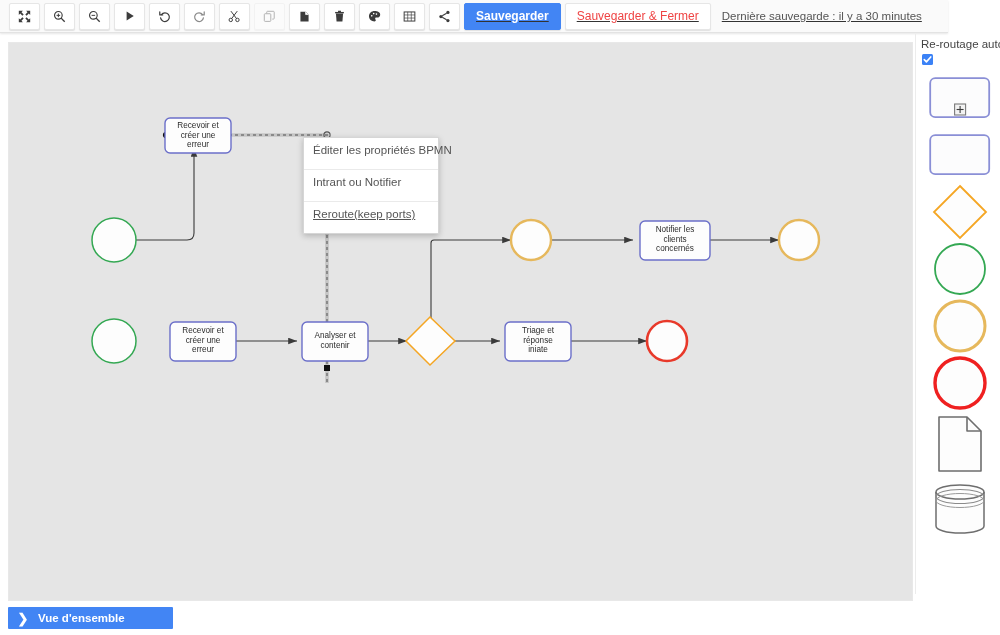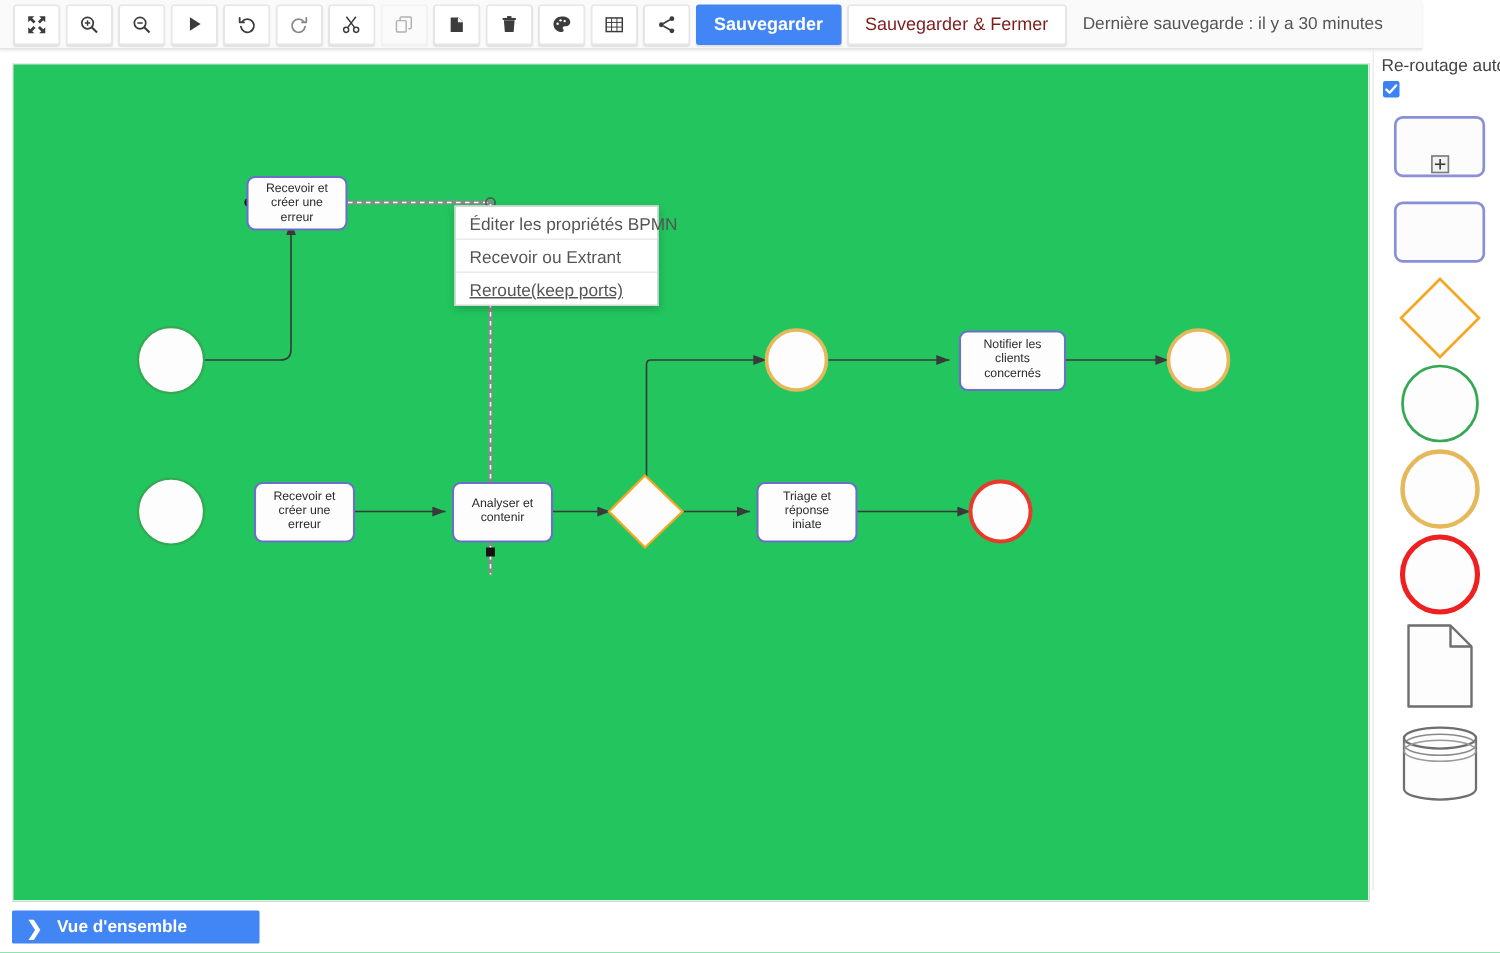--- a/index.html
+++ b/index.html
@@ -15,20 +15,21 @@
 
   
   #toolbar{
     position:absolute;left:0;top:0;width:948px;height:33px;
     background:#fafafa;
     border-bottom:1px solid #e3e3e3;
     box-shadow:0 1px 2px rgba(0,0,0,.10);
     display:flex;align-items:center;
     padding-left:9px;
     box-sizing:border-box;
+    text-decoration:underline;
   }
   .tb-btn{
     width:29px;height:25px;
     margin-right:4px;
     background:#fff;
     border:1px solid #e6e6e6;
     border-radius:2px;
     box-shadow:0 1px 1px rgba(0,0,0,.10);
     display:flex;align-items:center;justify-content:center;
     cursor:pointer;
@@ -38,38 +39,38 @@
   .tb-btn.disabled{opacity:.38;}
   .tb-text{
     height:25px;
     padding:0 11px;
     margin-right:4px;
     background:#fff;
     border:1px solid #e6e6e6;
     border-radius:2px;
     box-shadow:0 1px 1px rgba(0,0,0,.10);
     display:flex;align-items:center;justify-content:center;
-    font-size:12px;color:#7f1d1d;
+    font-size:12px;color:#ef4444;
     cursor:pointer;
     white-space:nowrap;
     flex:0 0 auto;
   }
   .tb-text.primary{
     background:#4285f4;border-color:#4285f4;color:#fff;font-weight:bold;
   }
   .tb-status{
     font-size:11.5px;color:#555;
     margin-left:7px;white-space:nowrap;
   }
 
   
   #canvas-wrap{
     position:absolute;left:8px;top:42px;
     width:903px;height:557px;
-    background:#22c55e;
+    background:#e5e5e5;
     border:1px solid #e8e8e8;
     overflow:hidden;
     text-align:center;
   }
   #canvas-svg{position:absolute;left:0;top:0;}
 
   .node-label{
     font-family:"Liberation Sans", sans-serif;
     font-size:8.2px;
     fill:#2b2b2b;
@@ -80,21 +81,21 @@
   #ctx-menu{
     position:absolute;left:303px;top:137px;
     width:134px;
     background:#fff;
     border:1px solid #d6d6d6;
     box-shadow:0 2px 6px rgba(0,0,0,.22);
     z-index:40;
     font-size:11.5px;
   }
   .ctx-item{
-    padding:6px 8px 2px 9px;
+    padding:6px 8px 12px 9px;
     color:#555;
     border-bottom:1px solid #eaeaea;
     white-space:nowrap;
     cursor:pointer;
     line-height:13px;
   }
   .ctx-item:last-child{border-bottom:none;text-decoration:underline;}
 
   
   #palette{
@@ -357,21 +358,21 @@
     </g>
 
     <g>
       <circle cx="790" cy="197" r="20" fill="#fdfdfd" stroke="#e6b85c" stroke-width="2.4"></circle>
     </g>
   </svg>
 </div>
 
 <div id="ctx-menu">
   <div class="ctx-item">Éditer les propriétés BPMN</div>
-  <div class="ctx-item">Recevoir ou Extrant</div>
+  <div class="ctx-item">Intrant ou Notifier</div>
   <div class="ctx-item">Reroute(keep ports)</div>
 </div>
 
 <div id="palette">
   <div id="palette-title">Re-routage auto.</div>
   <div id="palette-check">
     <svg width="9" height="9" viewBox="0 0 10 10">
         <path d="M1.4 5.2 L3.8 7.6 L8.6 2.2" fill="none" stroke="#fff" stroke-width="1.8" stroke-linecap="round" stroke-linejoin="round"></path>
       </svg>
   </div>

